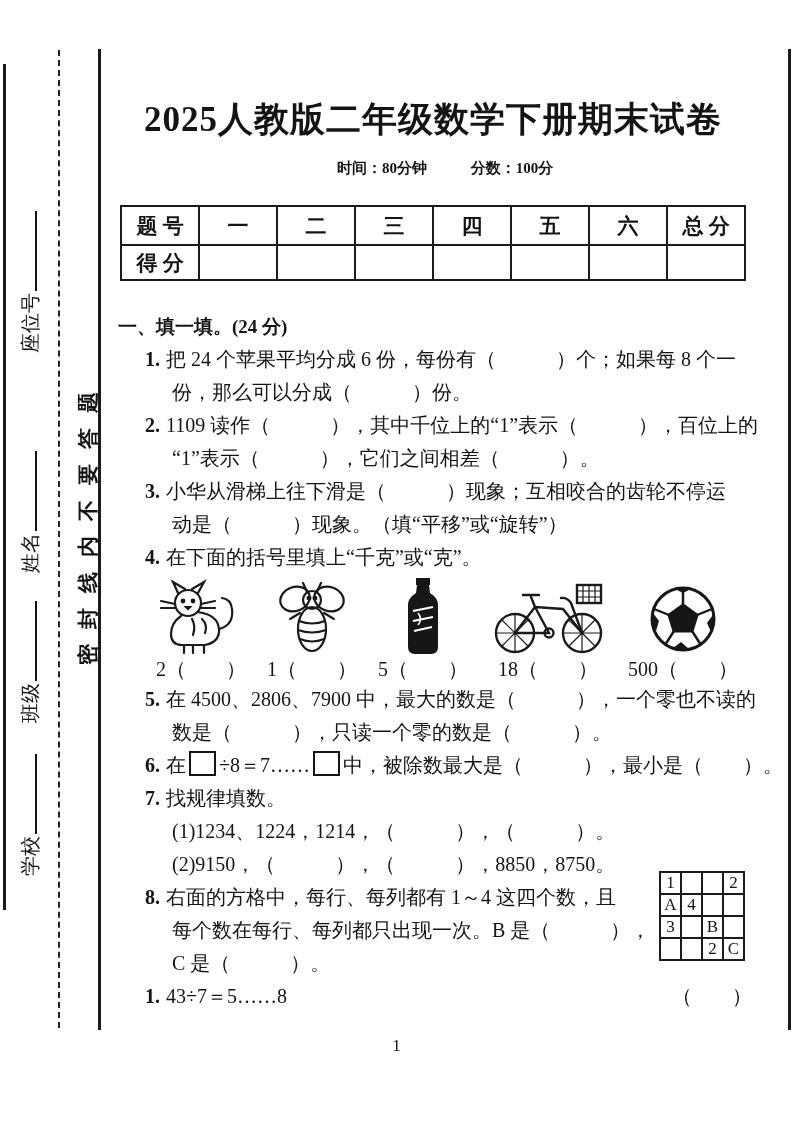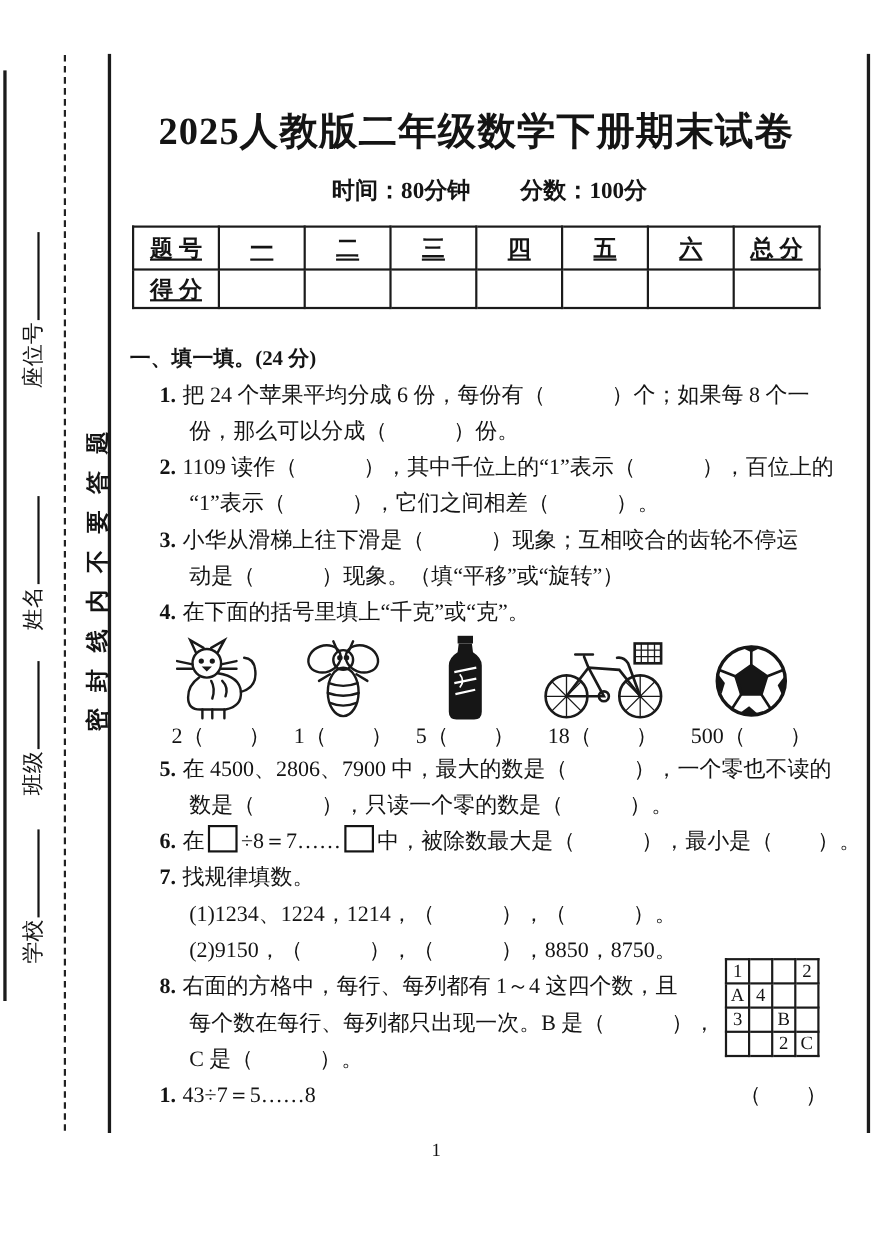--- a/index.html
+++ b/index.html
@@ -15,26 +15,26 @@
   .rot{position:absolute;transform:rotate(-90deg);font-size:20px;white-space:nowrap;height:24px;line-height:24px;}
   .uline{display:inline-block;width:80px;height:15px;border-bottom:2px solid #141414;margin-left:2px;}
   .f-seat{width:160px;left:-50px;top:261px;}
   .f-name{width:140px;left:-40px;top:491px;}
   .f-class{width:140px;left:-40px;top:641px;}
   .f-school{width:140px;left:-40px;top:794px;}
   .seal-text{width:300px;left:-62px;top:509px;font-weight:bold;font-size:21px;letter-spacing:15px;text-align:center;}
   
   .title{position:absolute;left:88px;top:96px;width:690px;margin:0;text-align:center;
          font-size:35px;font-weight:bold;letter-spacing:1px;}
-  .meta{position:absolute;left:100px;top:159px;width:690px;text-align:center;font-size:21px;font-weight:bold;}
+  .meta{position:absolute;left:100px;top:159px;width:690px;text-align:center;font-size:15px;font-weight:bold;}
   .meta span{margin:0 20px;}
   
   .score-table{position:absolute;left:120px;top:205px;width:626px;border-collapse:collapse;
                table-layout:fixed;text-align:center;font-size:21px;}
-  .score-table td{border:2.5px solid #1b1b1b;padding:0;text-decoration:underline;}
+  .score-table td{border:2.5px solid #1b1b1b;padding:0;}
   .score-table tr:first-child td{height:37px;font-weight:bold;}
   .score-table tr:last-child td{height:33px;font-weight:bold;}
   
   .bodytext{position:absolute;left:118px;top:310px;width:650px;font-size:20px;}
   .line{height:33px;line-height:33px;white-space:nowrap;padding-left:27px;}
   .line.head{padding-left:0;font-weight:bold;font-size:19px;}
   .cont{padding-left:54px;}
   .qnum{font-weight:bold;padding-right:6px;}
   .sqbox{display:inline-block;width:23px;height:21px;border:2px solid #141414;vertical-align:-4px;margin:0 3px;background:#fff;}
   .flexline{display:flex;justify-content:space-between;padding-right:16px;}

